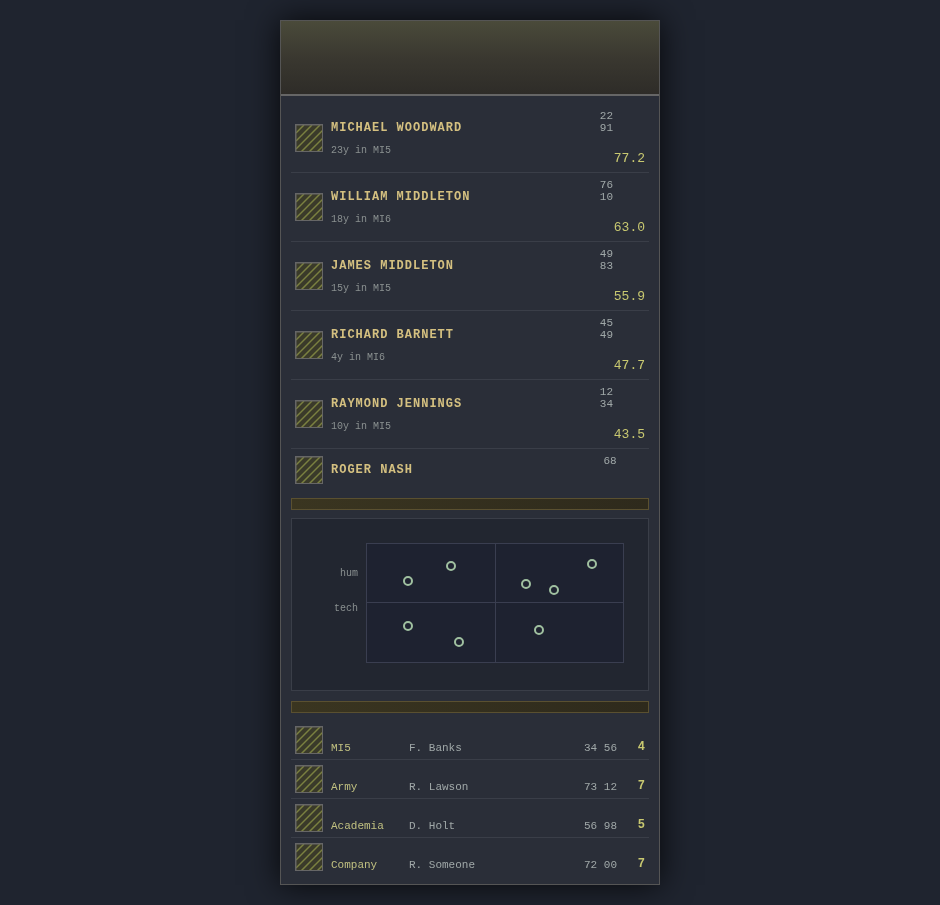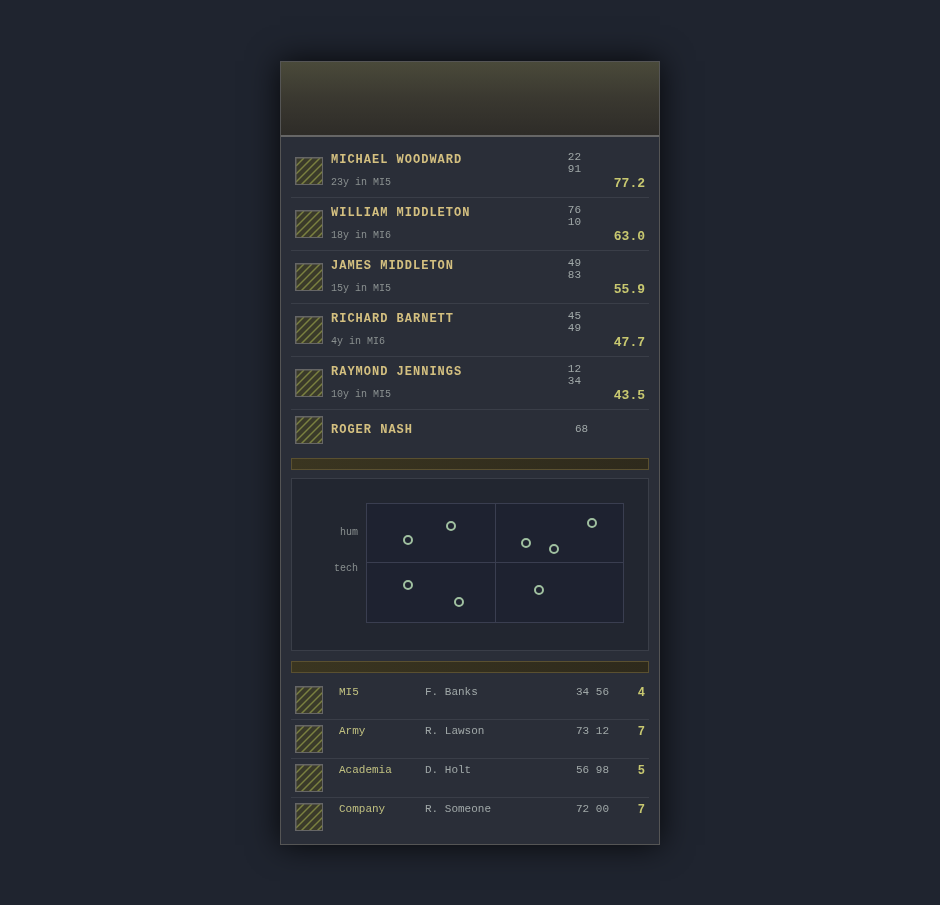--- a/index.html
+++ b/index.html
@@ -114,35 +114,35 @@
 
     .operative-sub {
       color: #8a9090;
       font-size: 10px;
       margin-top: 10px;
     }
 
     .operative-stats {
       display: flex;
       flex-direction: column;
-      align-items: flex-start;
-      gap: 1px;
+      align-items: center;
+      gap: 17px;
       min-width: 70px;
     }
 
     .stats-pair {
       color: #a0a8a8;
       font-size: 11px;
       text-align: right;
     }
 
     .stats-score {
       color: #c8c870;
       font-size: 13px;
-      font-weight: bold;
+      font-weight: normal;
       text-align: right;
       margin-left: 46px;
     }
 
     .section-header {
       background: linear-gradient(90deg, #3a3520 0%, #2e2a1c 100%);
       border: 1px solid #5a5030;
       color: #b0a060;
       font-size: 12px;
       letter-spacing: 2px;
@@ -176,24 +176,24 @@
 
     .skill-y-label {
       color: #8a9090;
       font-size: 10px;
     }
 
     .candidates-list {}
 
     .candidate-row {
       display: flex;
-      align-items: flex-start;
+      align-items: flex-end;
       padding: 5px 4px;
       border-bottom: 1px solid #3a3e48;
-      gap: 16px;
+      gap: 8px;
     }
 
     .candidate-row:last-child {
       border-bottom: none;
     }
 
     .candidate-org {
       color: #c0c080;
       font-size: 11px;
       width: 70px;

